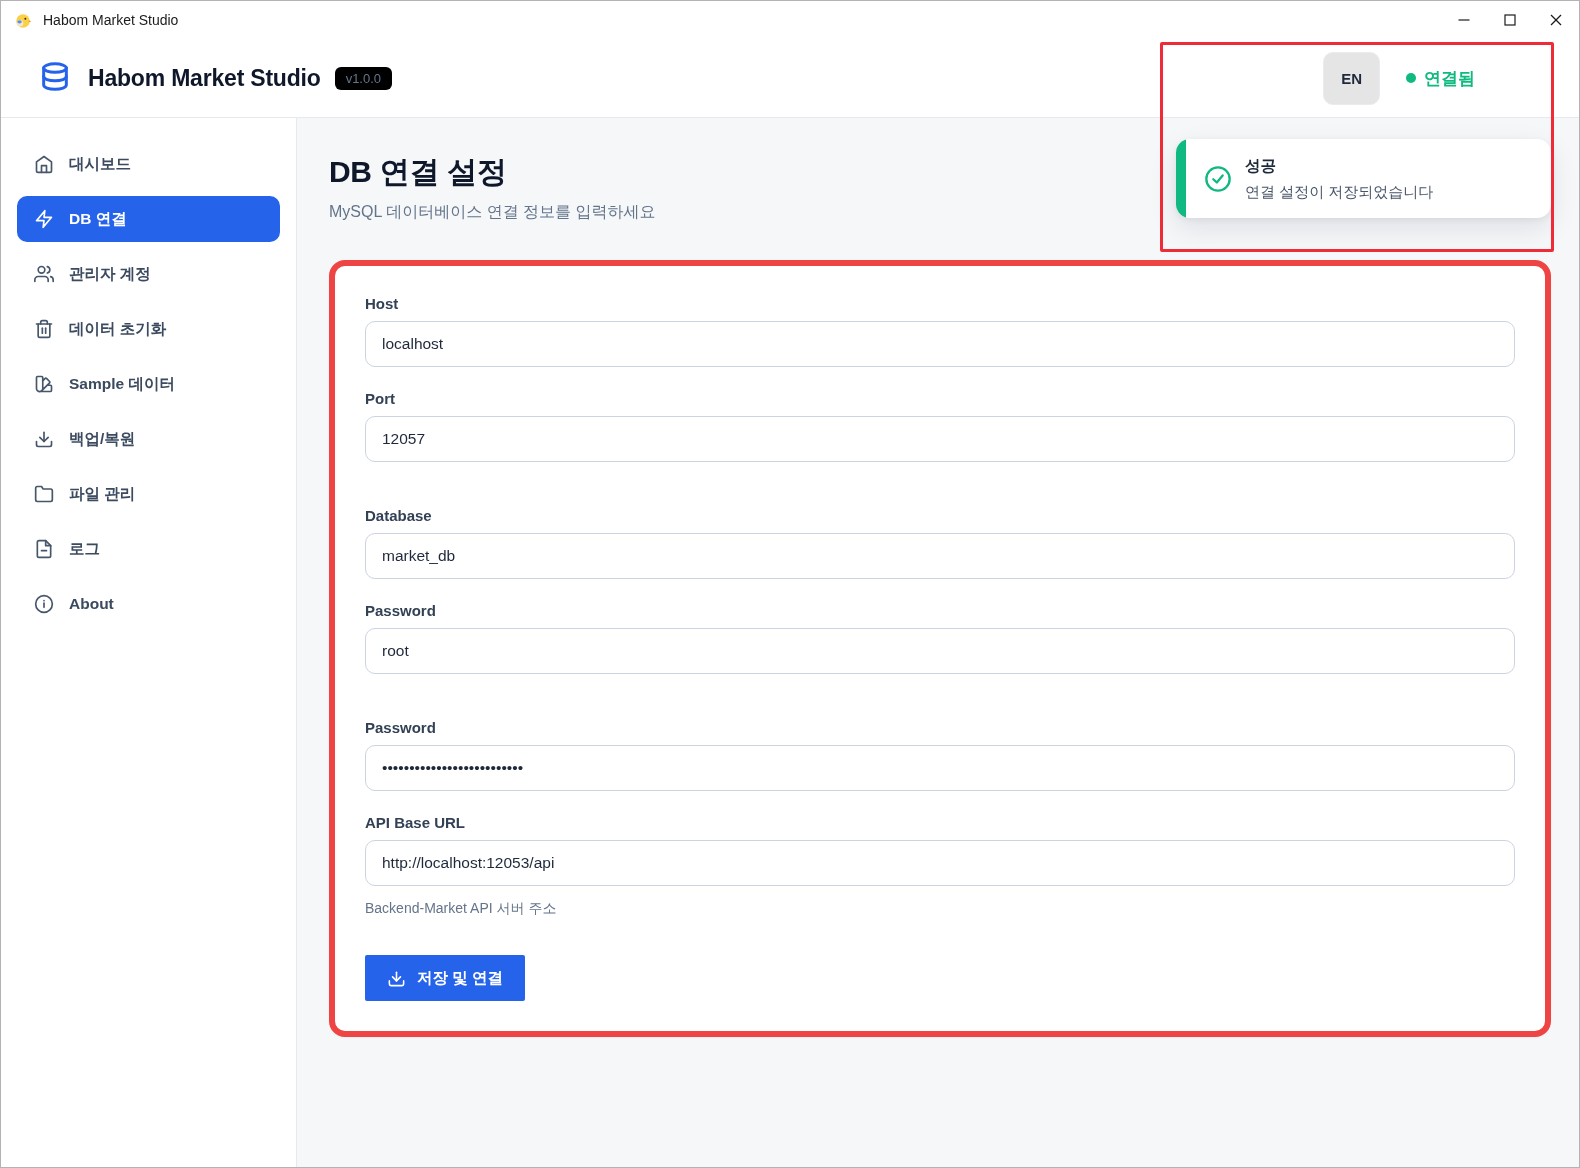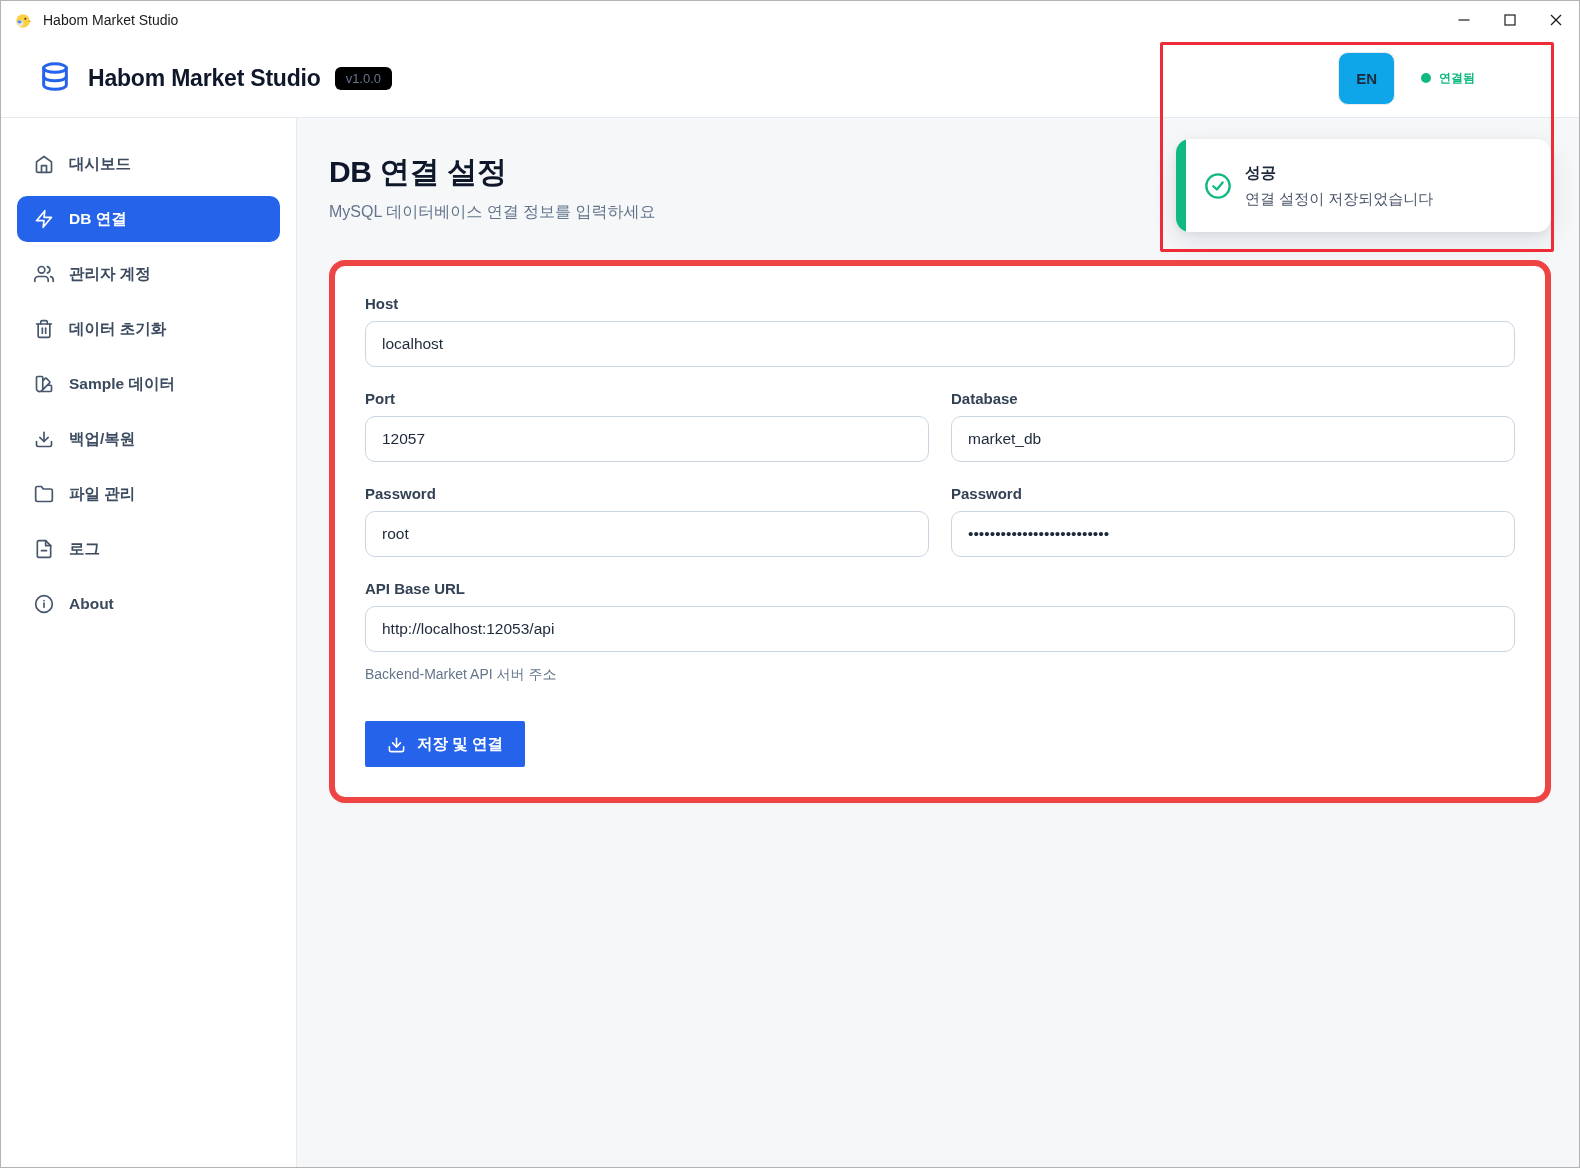--- a/index.html
+++ b/index.html
@@ -15,51 +15,51 @@
   .titlebar-spacer { flex:1; }
   .win-btn { width:46px; height:38px; display:flex; align-items:center; justify-content:center; background:transparent; border:none; cursor:pointer; }
   .win-btn svg { display:block; }
 
   
   .app-header { height:79px; background:#fff; border-bottom:1px solid #e5eaf0; display:flex; align-items:center; padding:0 104px 0 36px; }
   .logo { width:36px; height:36px; display:flex; align-items:center; justify-content:center; }
   .app-title { margin-left:15px; font-size:23px; font-weight:bold; color:#0f172a; letter-spacing:-0.2px; }
   .version-badge { margin-left:14px; background:#000000; color:#64748b; font-size:13px; padding:4px 11px; border-radius:6px; }
   .header-spacer { flex:1; }
-  .lang-btn { background:#0ea5e9; border:1px solid #e8ebef; border-radius:10px; padding:17px 17px; font-size:15px; font-weight:bold; color:#1e293b; cursor:pointer; font-family:inherit; }
+  .lang-btn { background:#e5e5e5; border:1px solid #e8ebef; border-radius:10px; padding:17px 17px; font-size:15px; font-weight:bold; color:#1e293b; cursor:pointer; font-family:inherit; }
   .conn-status { display:flex; align-items:center; margin-left:26px; }
   .conn-dot { width:10px; height:10px; border-radius:50%; background:#10b981; }
-  .conn-label { margin-left:8px; font-size:12px; font-weight:bold; color:#10b981; }
+  .conn-label { margin-left:8px; font-size:17px; font-weight:bold; color:#10b981; }
 
   
   .app-body { display:flex; height:1050px; }
   .sidebar { width:298px; background:#fff; border-right:1px solid #e5eaf0; padding:23px 16px 0 16px; display:flex; flex-direction:column; gap:9px; }
   .nav-item { display:flex; align-items:center; height:46px; padding:0 16px; border-radius:10px; color:#3b4a5e; cursor:pointer; }
   .nav-item .nav-icon { width:21px; height:21px; display:flex; align-items:center; justify-content:center; color:#46566b; }
   .nav-item .nav-label { margin-left:15px; font-size:15.5px; font-weight:600; }
   .nav-item.active { background:#2563eb; color:#fff; }
   .nav-item.active .nav-icon { color:#fff; }
 
   .main { flex:1; background:#f5f7f9; padding:34px 28px 0 32px; }
   .page-title { font-size:30px; font-weight:800; color:#0f172a; letter-spacing:-0.3px; }
   .page-subtitle { margin-top:9px; font-size:16px; color:#64748b; }
 
   
   .card { margin-top:37px; width:1222px; background:#fff; border:6px solid #ef4444; border-radius:16px; padding:29px 30px 30px 30px; box-shadow:0 1px 2px rgba(16,24,40,.04); }
   .field { margin-bottom:23px; }
   .field-label { display:block; font-size:15px; font-weight:600; color:#334155; margin-bottom:9px; }
   .text-input { width:100%; height:46px; border:1px solid #cbd5e1; border-radius:10px; padding:0 16px; font-size:15.5px; color:#1e293b; font-family:inherit; background:#fff; outline:none; }
-  .two-col { display:flex; gap:22px; }
+  .two-col { display:flex; gap:22px;flex-direction:column; }
   .two-col .field { flex:1; }
   .helper-text { margin-top:-9px; font-size:14px; color:#64748b; }
   .submit-btn { margin-top:37px; display:inline-flex; align-items:center; gap:11px; background:#2563eb; color:#fff; border:none; border-radius:2px; height:46px; padding:16px 22px; font-size:15.5px; font-weight:bold; cursor:pointer; font-family:inherit; }
   .submit-btn svg { display:block; }
 
   
-  .toast { position:absolute; left:1175px; top:138px; width:375px; height:93px; background:#fff; border-radius:14px; box-shadow:0 10px 28px rgba(15,23,42,.10), 0 2px 6px rgba(15,23,42,.06); display:flex; overflow:hidden; z-index:20; }
+  .toast { position:absolute; left:1175px; top:138px; width:375px; height:79px; background:#fff; border-radius:14px; box-shadow:0 10px 28px rgba(15,23,42,.10), 0 2px 6px rgba(15,23,42,.06); display:flex; overflow:hidden; z-index:20; }
   .toast-bar { width:10px; background:#10b981; flex:none; }
   .toast-body { display:flex; align-items:center; padding:0 18px; gap:13px; }
   .toast-icon { width:28px; height:28px; flex:none; }
   .toast-title { font-size:15.5px; font-weight:bold; color:#1e293b; }
   .toast-message { margin-top:6px; font-size:15px; color:#475569; }
 
   
   .annotation-rect { position:absolute; left:1159px; top:41px; width:394px; height:210px; border:3px solid #ee2b36; border-radius:2px; z-index:30; pointer-events:none; }
 </style>
 </head>

